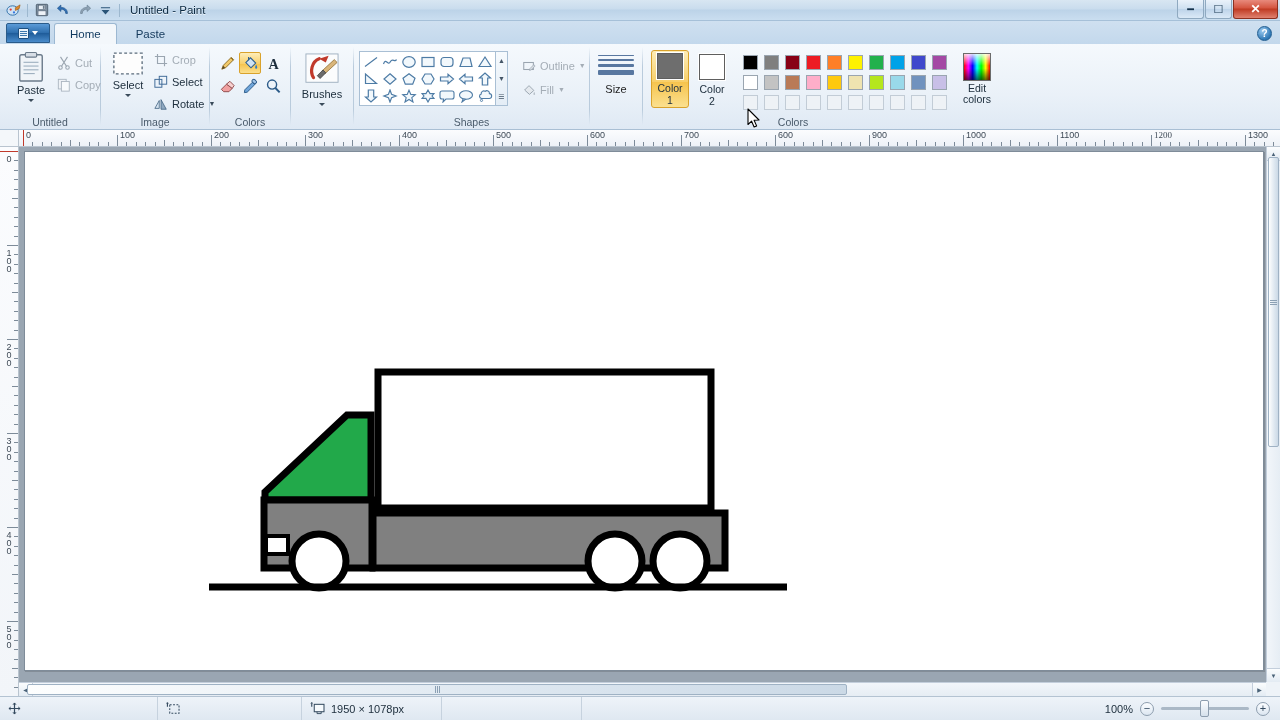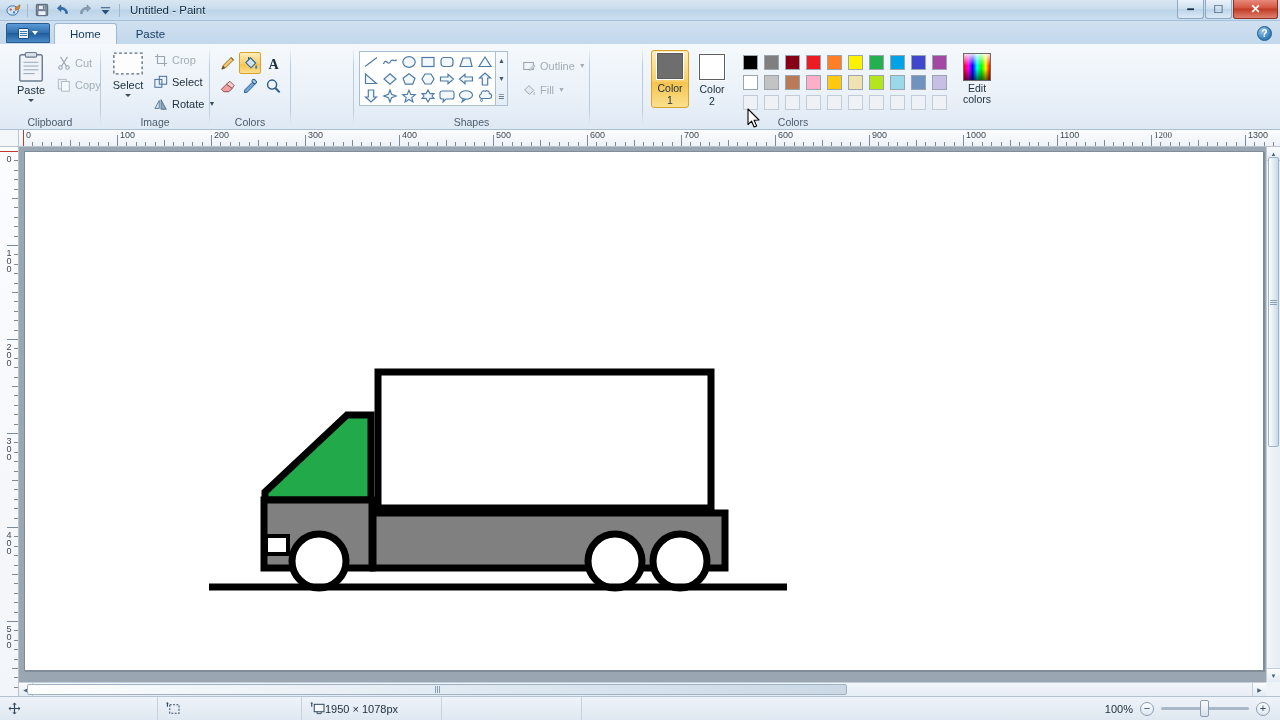--- a/index.html
+++ b/index.html
@@ -200,21 +200,21 @@
   .sb-grip i { display:block; width:7px; height:1px; background:#8ba0b4; }
   .sb-grip.hz { flex-direction:row; }
   .sb-grip.hz i { width:1px; height:7px; }
 
   
   .statusbar {
     height: 24px; background: linear-gradient(to bottom,#eef3f9,#dfe8f1);
     border-top: 1px solid #b4c3d2; display: flex; align-items: center;
     font-size: 11px; color: #20313f;
   }
-  .st-cell { display:flex; align-items:center; height:100%; padding: 0 8px;
+  .st-cell { display:flex; align-items:center; gap:6px; height:100%; padding: 0 8px;
              border-right: 1px solid #c6d2de; }
   .st-cell.w1 { width: 158px; }
   .st-cell.w2 { width: 144px; }
   .st-cell.w4 { width: 140px; }
   .st-spacer { flex:1; }
   .zoomwrap { display:flex; align-items:center; gap:7px; padding-right: 10px; }
   .zlbl { font-size:11px; color:#20313f; min-width:30px; text-align:right; }
   .zbtn { width:14px;height:14px;border-radius:50%;border:1px solid #8d9dae;
           background: linear-gradient(to bottom,#fbfdff,#dce6f1);
           display:flex;align-items:center;justify-content:center;font-size:11px;color:#33495e;
@@ -327,21 +327,21 @@
           </div>
           <div class="smallbtn dim">
             <svg width="14" height="14" viewBox="0 0 16 16">
               <rect x="1.5" y="1.5" width="9" height="11" fill="#eef2f6" stroke="#a9b4bf" stroke-width="1"></rect>
               <rect x="5" y="4" width="9" height="11" fill="#f7fafc" stroke="#a9b4bf" stroke-width="1"></rect>
             </svg>
             <span>Copy</span>
           </div>
         </div>
       </div>
-      <div class="grp-label">Clipboard</div>
+      <div class="grp-label">Untitled</div>
     </div>
     <div class="grp-div"></div>
 
     <div class="grp" style="width:108px;">
       <div class="grp-body">
         <div class="bigbtn">
           <svg width="32" height="27" viewBox="0 0 34 28">
             <rect x="2" y="2" width="30" height="22" fill="#fdfdfd" stroke="#5a6b7b" stroke-width="1.4" stroke-dasharray="3,2.5"></rect>
           </svg>
           <span class="lbl">Select</span>
@@ -415,20 +415,33 @@
               <line x1="11" y1="10.6" x2="15.5" y2="15.2" stroke="#2b5a88" stroke-width="2"></line>
             </svg>
           </div>
         </div>
       </div>
       <div class="grp-label">Colors</div>
     </div>
     <div class="grp-div"></div>
 
     <div class="grp" style="width:62px;">
+      <div class="grp-body" style="justify-content:center;padding-top:6px;">
+        <div class="bigbtn">
+          <svg width="36" height="34" viewBox="0 0 38 36">
+            <rect x="2" y="1" width="34" height="30" fill="#fbfcfd" stroke="#9fb0c0" stroke-width="1"></rect>
+            <path d="M10 26 C6 20 8 9 16 6" stroke="#c0392b" stroke-width="3.4" fill="none" stroke-linecap="round"></path>
+            <path d="M16 6 L26 3 L23 10 Z" fill="#c0392b"></path>
+            <path d="M19 19 L32 7 L35 10 L22 22 Z" fill="#d9b57a" stroke="#8a6a30" stroke-width=".8"></path>
+            <path d="M14 24 L20 18 L23 21 L17 27 Z" fill="#6b6b6b" stroke="#3b3b3b" stroke-width=".8"></path>
+          </svg>
+          <span class="lbl">Brushes</span>
+          <div class="dcaret"></div>
+        </div>
+      </div>
       <div class="grp-label"></div>
     </div>
     <div class="grp-div"></div>
 
     <div class="grp" style="width:235px;">
       <div class="grp-body" style="padding-top:7px;">
         <div class="shapes-wrap">
           <div class="shapegrid">
             <div class="shape">
                 <svg width="16" height="14" viewBox="0 0 16 14">
@@ -563,20 +576,32 @@
             <span>Fill</span>
             <span style="font-size:7px;">▼</span>
           </div>
         </div>
       </div>
       <div class="grp-label">Shapes</div>
     </div>
     <div class="grp-div"></div>
 
     <div class="grp" style="width:52px;">
+      <div class="grp-body" style="justify-content:center;padding-top:6px;">
+        <div class="sizebtn">
+          <div class="sizelines">
+            <i style="height:1px;"></i>
+              <i style="height:2px;"></i>
+              <i style="height:3px;"></i>
+              <i style="height:5px;"></i>
+          </div>
+          <span style="font-size:11px;">Size</span>
+          <div class="dcaret"></div>
+        </div>
+      </div>
       <div class="grp-label"></div>
     </div>
     <div class="grp-div"></div>
 
     <div class="grp" style="flex:1;">
       <div class="grp-body" style="padding-top:6px; align-items:flex-start;">
         <div class="colorbig sel" style="margin-left:3px;">
           <div class="sw" id="c1sw" style="background: rgb(110, 110, 110);"></div>
           <div class="lbl">
             <span>Color</span><br>

